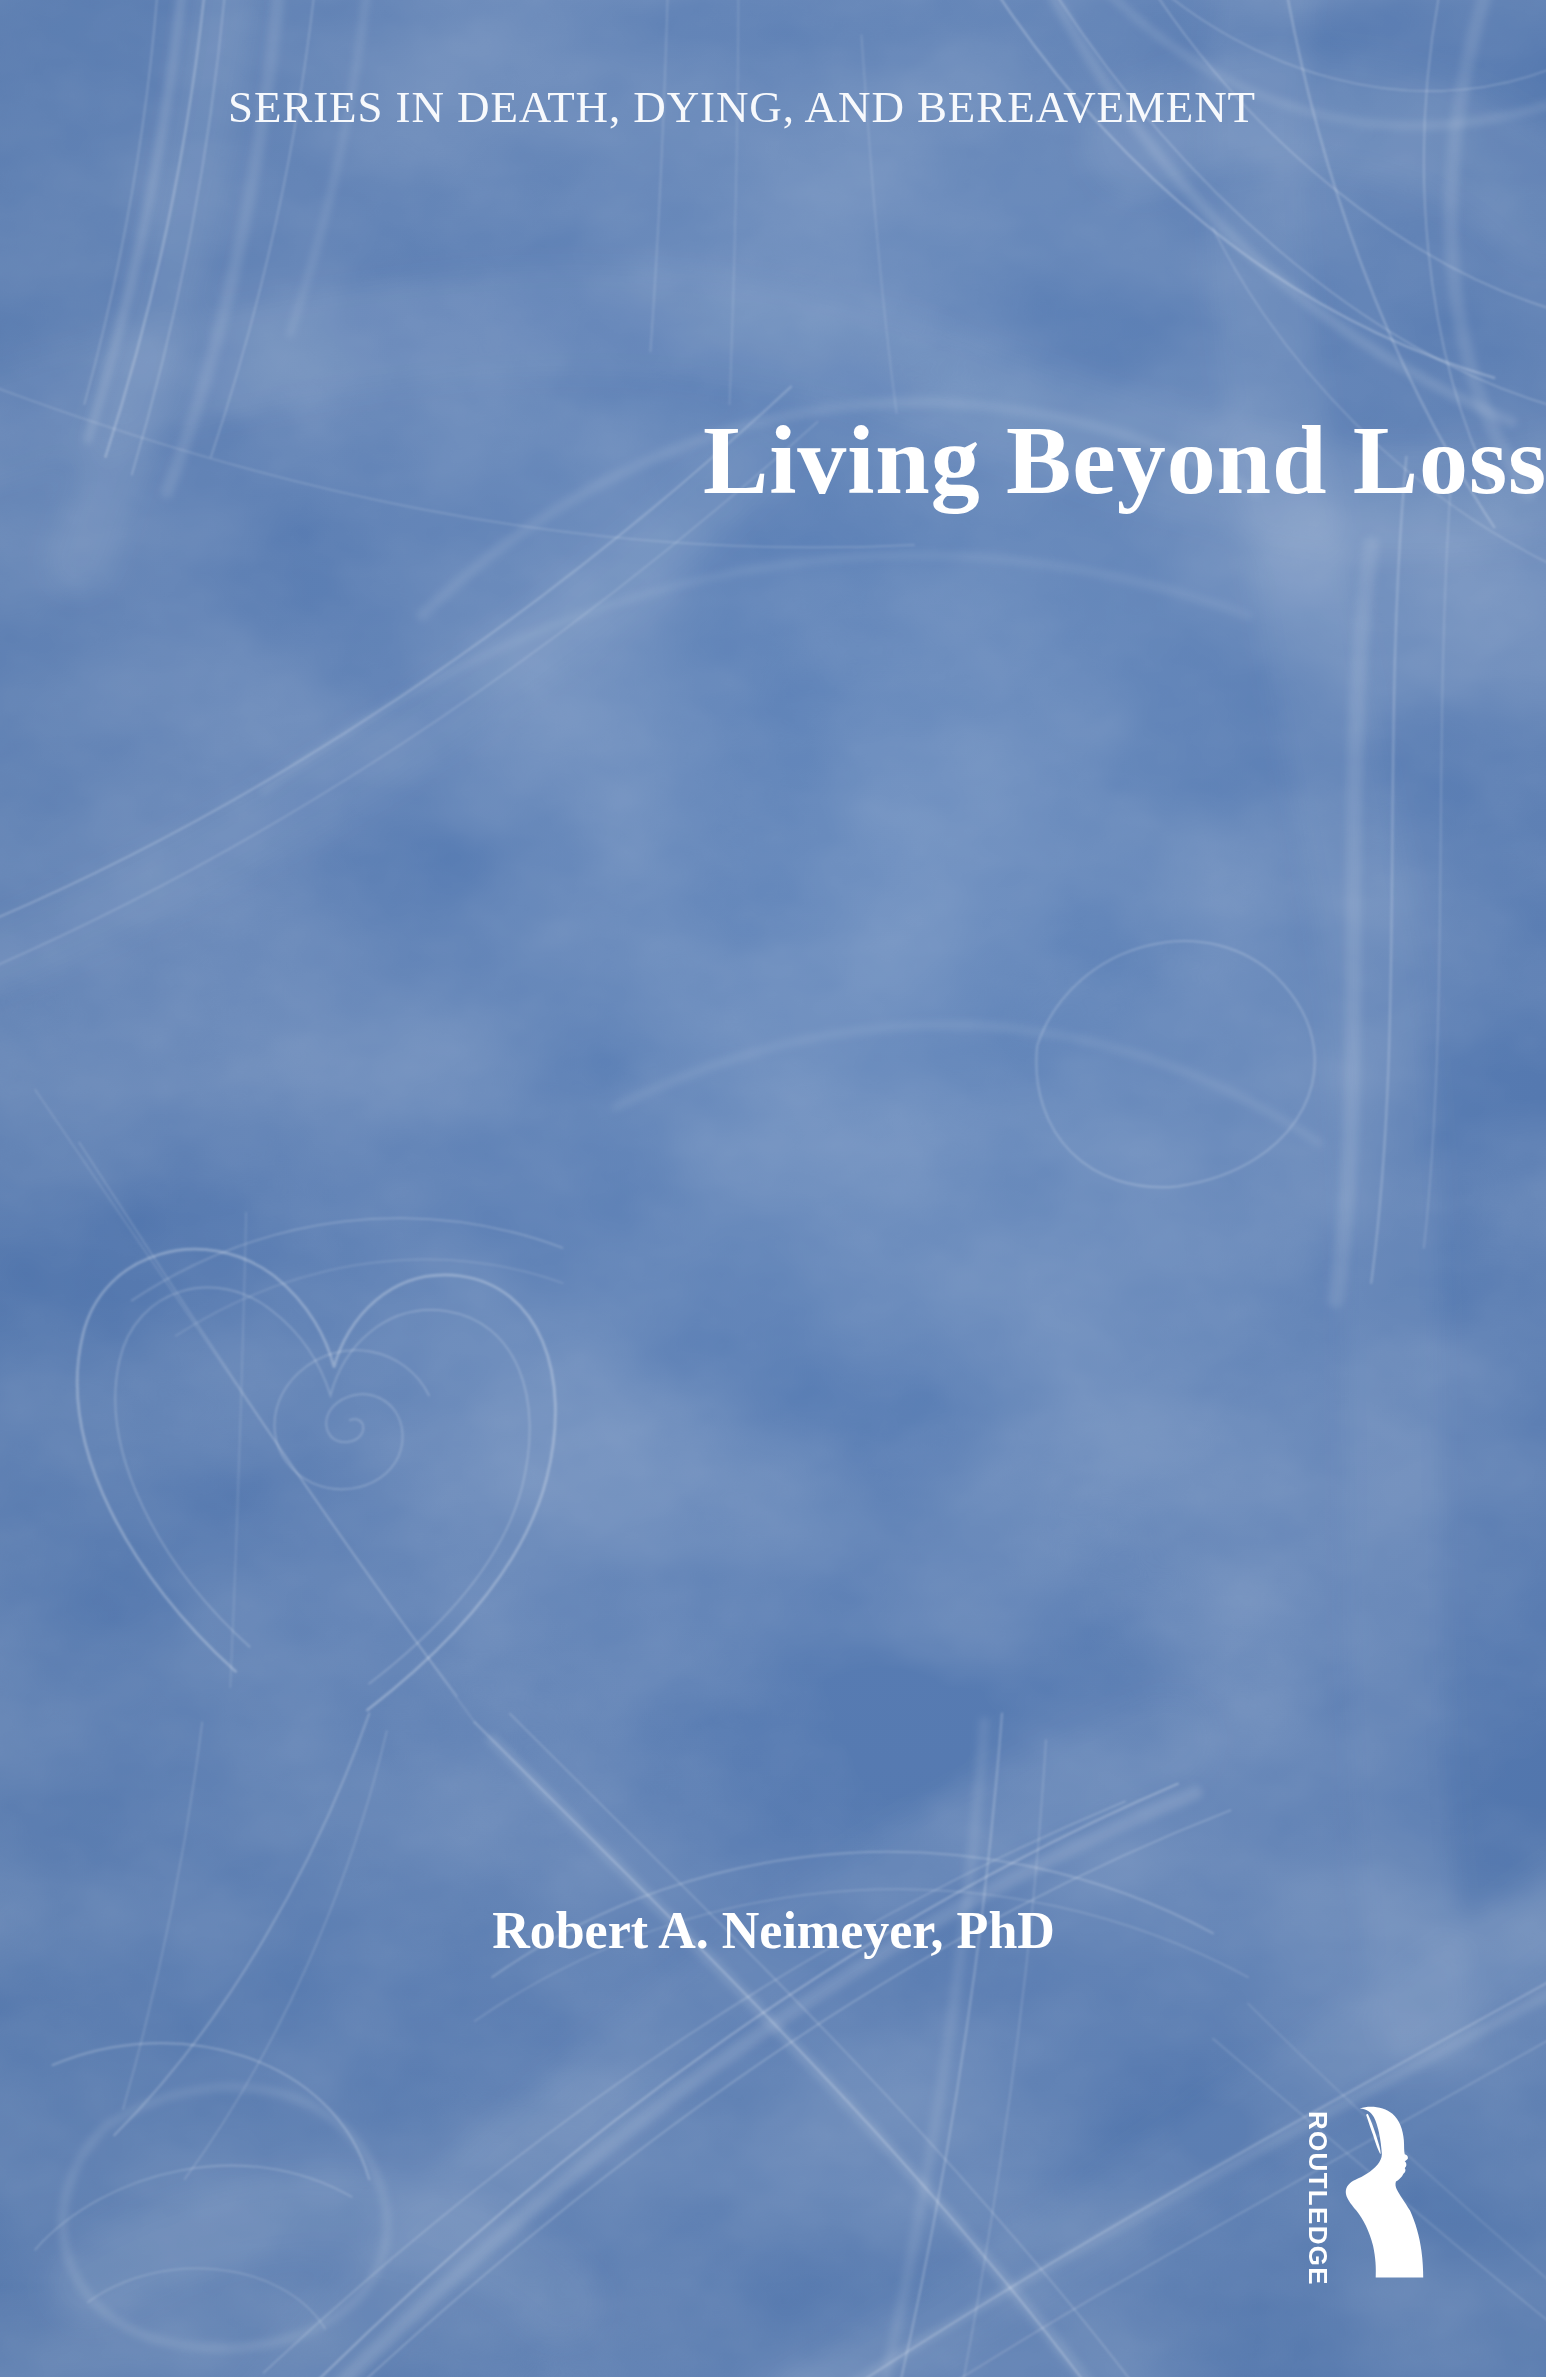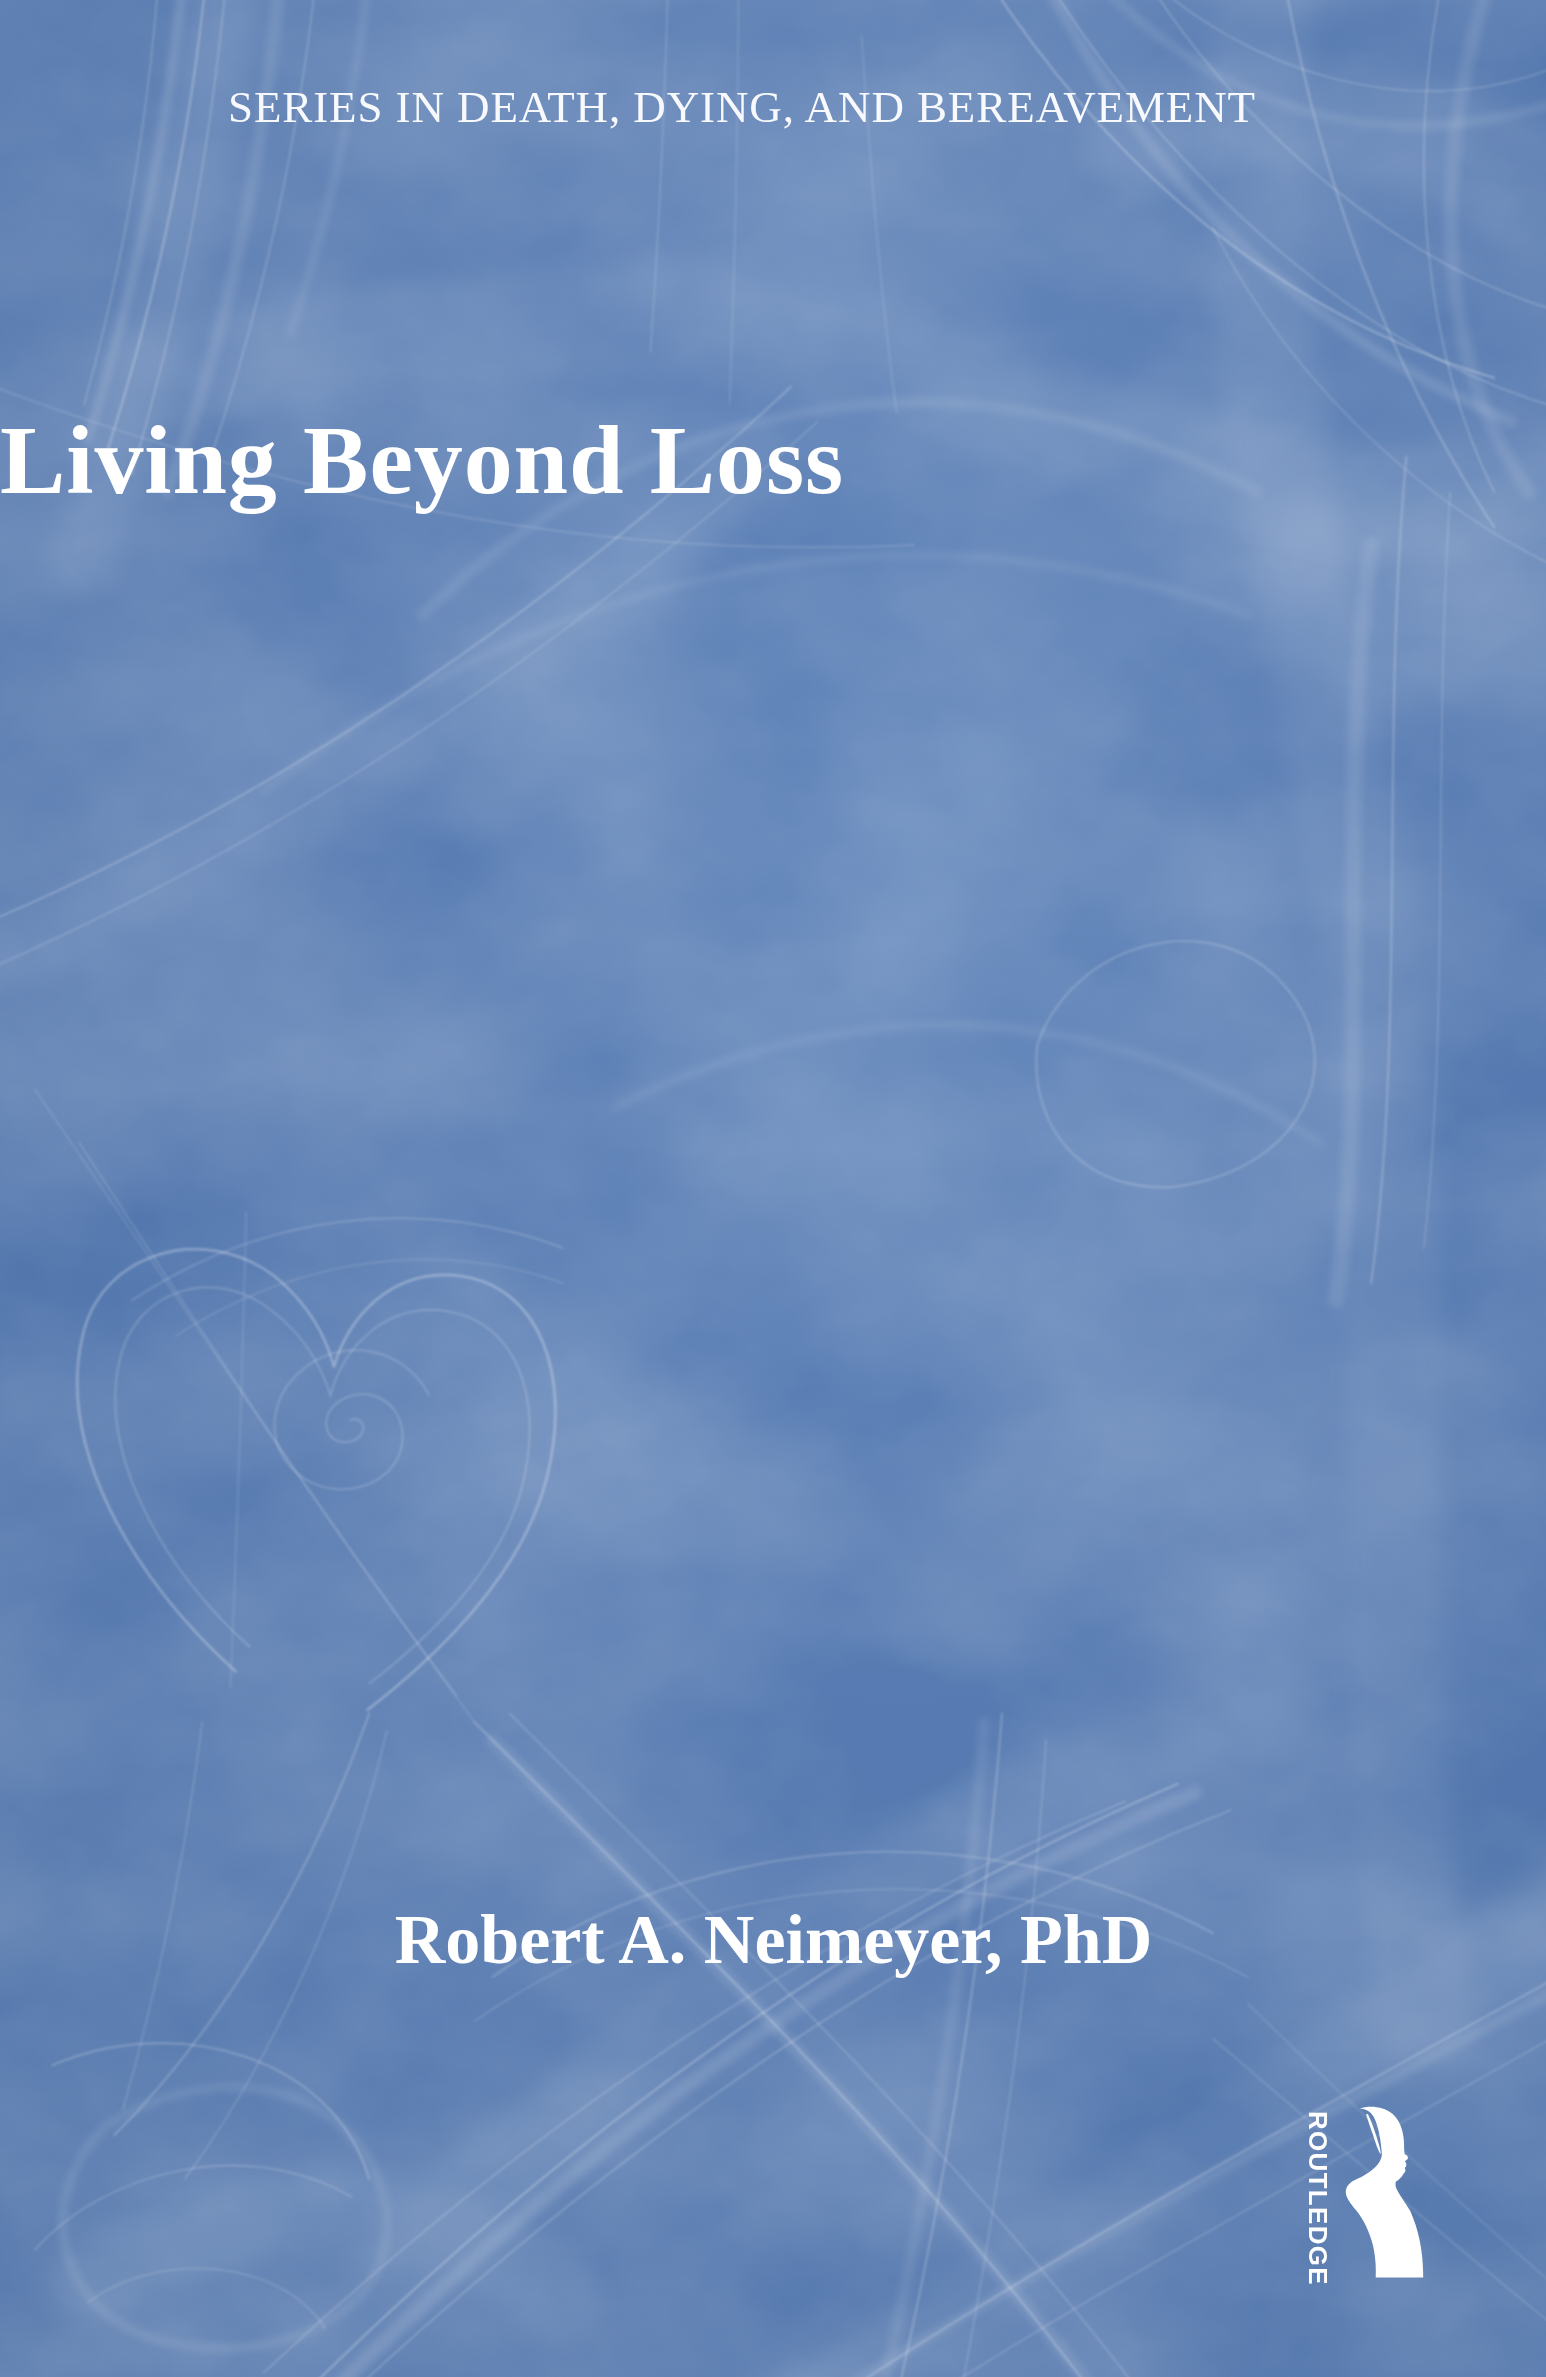--- a/index.html
+++ b/index.html
@@ -24,21 +24,21 @@
     letter-spacing:0.9px;
     color:#f7f9fc;
     white-space:nowrap;
     margin-left:8px;
   }
   .title {
     position:absolute;
     left:0; width:100%;
     top:411px;
     margin:0;
-    text-align:left;
+    text-align:right;
     font-size:98px;
     line-height:1;
     font-weight:bold;
     letter-spacing:0.9px;
     color:#ffffff;
   }
   .subtitle {
     position:absolute;
     left:0; width:100%;
     top:548px;
@@ -46,21 +46,21 @@
     font-weight:bold;
     color:#ffffff;
   }
   .subtitle .line1 { font-size:77px; line-height:1; letter-spacing:1.8px; }
   .subtitle .line2 { font-size:67px; line-height:1; letter-spacing:1.8px; margin-top:14px; }
   .author {
     position:absolute;
     left:0; width:100%;
     top:1905px;
     text-align:center;
-    font-size:70px;
+    font-size:52px;
     line-height:1;
     font-weight:bold;
     color:#ffffff;
   }
   .logo { position:absolute; left:1292px; top:2102px; width:158px; height:189px; }
   .logo-text {
     position:absolute;
     left:40px; top:8.8px;
     transform-origin:0 0;
     transform:rotate(90deg);

